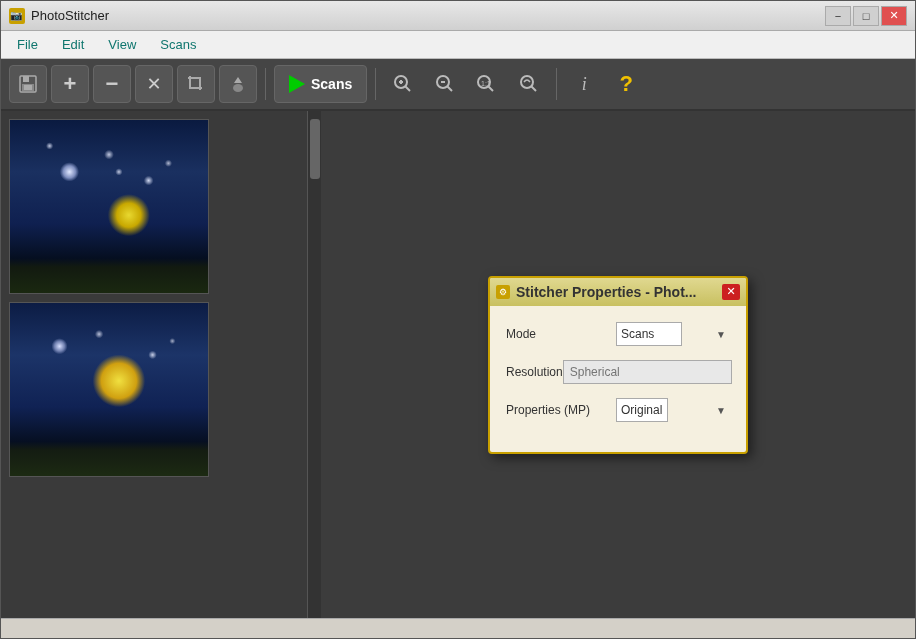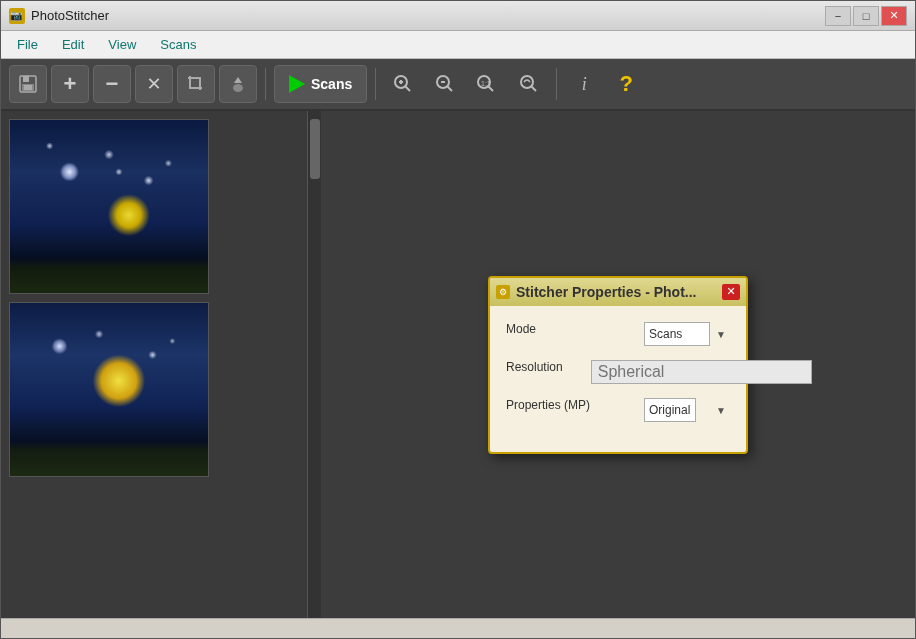--- a/index.html
+++ b/index.html
@@ -272,23 +272,22 @@
       display: flex;
       align-items: center;
       justify-content: center;
       border-radius: 2px;
     }
     #dialog-body {
       padding: 16px;
     }
     .dialog-row {
       display: flex;
-      align-items: flex-start;
+      align-items: center;
       margin-bottom: 14px;
-      gap: 28px;
     }
     .dialog-label {
       width: 110px;
       font-size: 12px;
       color: #333;
     }
     .dialog-select {
       flex: 1;
       height: 24px;
       border: 1px solid #aaa;
@@ -310,21 +309,21 @@
       transform: translateY(-50%);
       font-size: 10px;
       color: #555;
       pointer-events: none;
     }
     .dialog-input {
       flex: 1;
       height: 24px;
       border: 1px solid #aaa;
       background: #e8e8e8;
-      font-size: 16px;
+      font-size: 12px;
       padding: 6px 6px;
       color: #666;
     }
     #dialog-buttons {
       display: flex;
       justify-content: center;
       gap: 10px;
       padding-bottom: 4px;
     }
     .dialog-btn {

